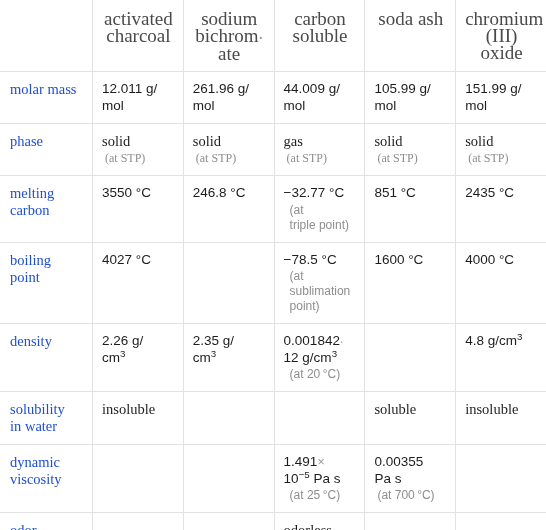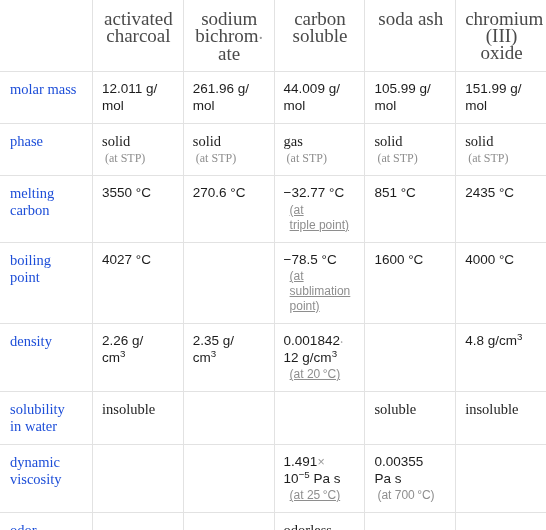--- a/index.html
+++ b/index.html
@@ -69,21 +69,21 @@
     line-height: 17px;
   }
   .note {
     display: block;
     font-size: 12px;
     line-height: 15px;
     color: #8e8e8e;
     margin-top: 1px;
     padding-left: 3px;
   }
-  .note.indent2 { padding-left: 6px; text-decoration: underline; }
+  .note.indent2 { padding-left: 6px; }
 
   sup {
     font-size: 0.72em;
     vertical-align: super;
     line-height: 0;
   }
   .times {
     color: #999999;
     font-size: 0.92em;
   }
@@ -129,21 +129,21 @@
       <td class="val serif"><span>solid</span><span class="note">(at STP)</span></td>
       <td class="val serif"><span>solid</span><span class="note">(at STP)</span></td>
       <td class="val serif"><span>gas</span><span class="note">(at STP)</span></td>
       <td class="val serif"><span>solid</span><span class="note">(at STP)</span></td>
       <td class="val serif"><span>solid</span><span class="note">(at STP)</span></td>
     </tr>
 
     <tr>
       <td class="rlabel">melting carbon</td>
       <td class="val"><span>3550 °C</span></td>
-      <td class="val"><span>270.6 °C</span></td>
+      <td class="val"><span>246.8 °C</span></td>
       <td class="val"><span>−32.77 °C</span><span class="note indent2">(at<br>triple point)</span></td>
       <td class="val"><span>851 °C</span></td>
       <td class="val"><span>2435 °C</span></td>
     </tr>
 
     <tr>
       <td class="rlabel">boiling point</td>
       <td class="val"><span>4027 °C</span></td>
       <td class="val"><span></span></td>
       <td class="val"><span>−78.5 °C</span><span class="note indent2">(at<br>sublimation<br>point)</span></td>

